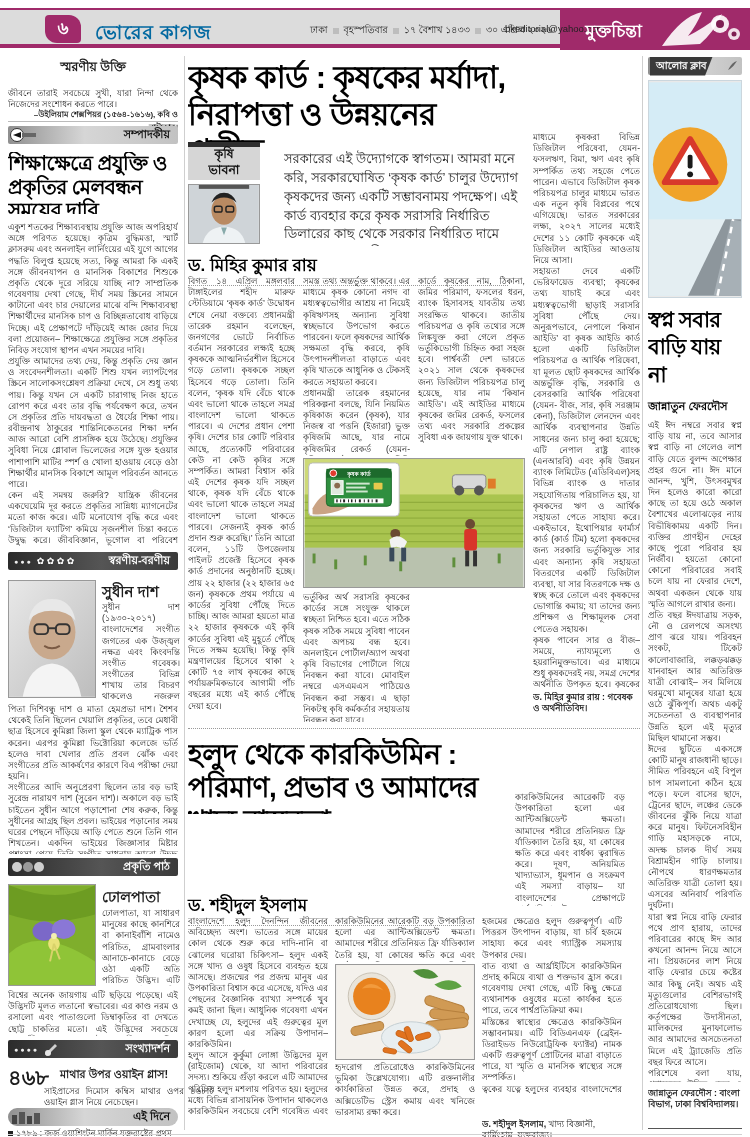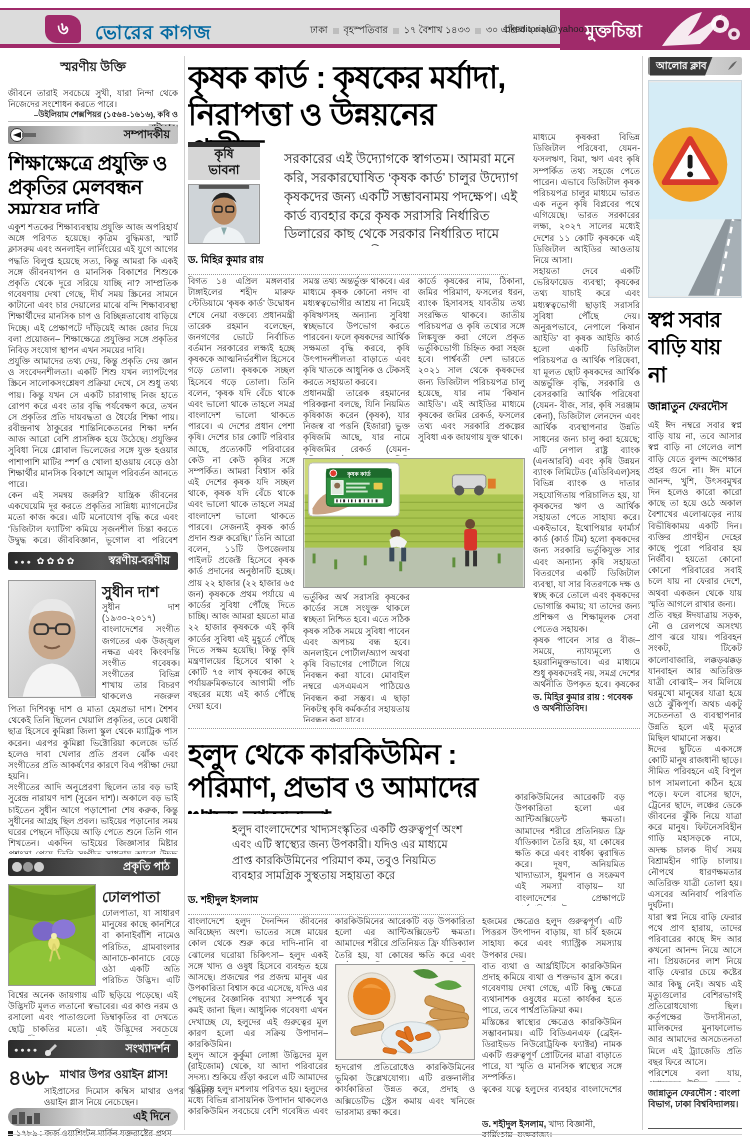--- a/index.html
+++ b/index.html
@@ -31,21 +31,21 @@
   .hline { position:absolute; height:1px; background:#bbb; }
   .body-txt { font-size:8.6px; line-height:1.3; text-align:justify; white-space:pre-line;
               overflow:hidden; color:#1e1e1e; }
   .band { position:absolute; height:18px; display:flex; align-items:center;
           background:linear-gradient(90deg,#2b2b2b,#555 55%,#3a3a3a); border-radius:2px; }
   .band-label { margin-left:auto; margin-right:8px; color:#fff; font-weight:bold; font-size:11px; }
   .band-grey { background:linear-gradient(90deg,#8f8f8f,#d6d6d6 45%,#c2c2c2); }
   .band-grey .band-label { color:#111; }
   .dots { color:#eee; font-size:7px; letter-spacing:2px; margin-left:6px; }
   .headline { font-weight:bold; color:#000; line-height:1.18; letter-spacing:-0.5px; }
-  .author { font-weight:bold; font-size:10px; color:#000; }
+  .author { font-weight:bold; font-size:17px; color:#000; }
   .dotted { border-bottom:1px dotted #999; }
   .foot-sig { font-size:8.8px; line-height:1.3; }
   .foot-sig b { font-weight:bold; }
 
   .photo-frame { border:1px solid #999; background:#e9e9e9; overflow:hidden; }
   .kicker { position:absolute; background:#d6d6d6; border-top:5px solid #2f2f2f;
             text-align:center; font-weight:bold; font-size:12.5px; line-height:1.25;
             white-space:pre-line; color:#111; }
 </style>
 </head>
@@ -286,21 +286,20 @@
             <rect x="72" y="41" width="2" height="3"></rect>
           </g>
         <text x="55" y="17" font-size="6" fill="#ffffff" text-anchor="middle" font-weight="bold">কৃষক কার্ড</text>
       </g>
     </svg>
   </div>
 
   <div class="abs" style="left:188px; top:728px; width:452px; border-top:1px dotted #999;"></div>
 
   <div class="abs headline" style="left:188px; top:738px; width:345px; font-size:28px; height:76px; overflow:hidden;">হলুদ থেকে কারকিউমিন : পরিমাণ, প্রভাব ও আমাদের খাদ্য বাস্তবতা</div>
-  <div class="abs" style="left:232px; top:822px; width:232px; height:64px; font-size:11px; line-height:1.4; overflow:hidden;">হলুদ বাংলাদেশের খাদ্যসংস্কৃতির একটি গুরুত্বপূর্ণ অংশ এবং এটি স্বাস্থ্যের জন্য উপকারী। যদিও এর মাধ্যমে প্রাপ্ত কারকিউমিনের পরিমাণ কম, তবুও নিয়মিত ব্যবহার সামগ্রিক সুস্থতায় সহায়তা করে</div>
   <div class="abs author dotted" style="left:188px; top:892px; width:276px; padding-bottom:5px;">ড. শহীদুল ইসলাম</div>
 
   <div class="abs body-txt" style="left:515px; top:792px; width:110px; height:114px;">কারকিউমিনের আরেকটি বড় উপকারিতা হলো এর আন্টিঅক্সিডেন্ট ক্ষমতা। আমাদের শরীরে প্রতিনিয়ত ফ্রি র্যাডিক্যাল তৈরি হয়, যা কোষের ক্ষতি করে এবং বার্ধক্য ত্বরান্বিত করে। দূষণ, অনিয়মিত খাদ্যাভ্যাস, ধূমপান ও সংক্রমণ এই সমস্যা বাড়ায়– যা বাংলাদেশের প্রেক্ষাপটে কার্যকারিতা উন্নত করে এবং রক্তে শর্করার মাত্রা নিয়ন্ত্রণে সহায়তা করে। পাশাপাশি এটি ডায়াবেটিসজনিত জটিলতা কমাতেও সহায়ক হতে পারে।</div>
 
   <div class="abs body-txt" style="left:188px; top:916px; width:140px; height:200px;">বাংলাদেশে হলুদ দৈনন্দিন জীবনের অবিচ্ছেদ্য অংশ। ভাতের সঙ্গে মায়ের কোল থেকে শুরু করে দাদি-নানি বা ঝোলের ঘরোয়া চিকিৎসা– হলুদ একই সঙ্গে খাদ্য ও ওষুধ হিসেবে ব্যবহৃত হয়ে আসছে। প্রজন্মের পর প্রজন্ম মানুষ এর উপকারিতা বিশ্বাস করে এসেছে, যদিও এর পেছনের বৈজ্ঞানিক ব্যাখ্যা সম্পর্কে খুব কমই জানা ছিল। আধুনিক গবেষণা এখন দেখাচ্ছে যে, হলুদের এই গুরুত্বের মূল কারণ হলো এর সক্রিয় উপাদান– কারকিউমিন।
 হলুদ আসে কুর্কুমা লোঙ্গা উদ্ভিদের মূল (রাইজোম) থেকে, যা আদা পরিবারের সদস্য। শুকিয়ে গুঁড়া করলে এটি আমাদের পরিচিত হলুদ মশলায় পরিণত হয়। হলুদের মধ্যে বিভিন্ন রাসায়নিক উপাদান থাকলেও কারকিউমিন সবচেয়ে বেশি গবেষিত এবং এর বেশিরভাগ স্বাস্থ্যগত উপকারিতার জন্য দায়ী। তবে হলুদে মাত্র ২-৫% কারকিউমিন, অর্থাৎ আমরা খাবারের মাধ্যমে তুলনামূলকভাবে অল্প পরিমাণই পাই।
 কারকিউমিনের সবচেয়ে আলোচিত বৈশিষ্ট্য হলো প্রদাহ কমানোর ক্ষমতা। দীর্ঘমেয়াদি ক্ষতি হ্রাস পায়। গবেষণায় দেখা গেছে, নিয়মিত কারকিউমিন গ্রহণ করলে সিভারিন-এর মতো প্রদাহের সূচক কমে যেতে পারে।</div>
   <div class="abs body-txt" style="left:335px; top:916px; width:140px; height:46px;">কারকিউমিনের আরেকটি বড় উপকারিতা হলো এর আন্টিঅক্সিডেন্ট ক্ষমতা। আমাদের শরীরে প্রতিনিয়ত ফ্রি র্যাডিক্যাল তৈরি হয়, যা কোষের ক্ষতি করে এবং বার্ধক্য ত্বরান্বিত করে। দূষণ, অনিয়মিত খাদ্যাভ্যাস, ধূমপান ও সংক্রমণ এই সমস্যা বাড়ায়– যা বাংলাদেশের প্রেক্ষাপটে কার্যকারিতা উন্নত করে এবং রক্তে শর্করার মাত্রা নিয়ন্ত্রণে সহায়তা করে। পাশাপাশি এটি ডায়াবেটিসজনিত জটিলতা কমাতেও সহায়ক হতে পারে।</div>
   <div class="abs body-txt" style="left:335px; top:1062px; width:140px; height:54px;">হৃদরোগ প্রতিরোধেও কারকিউমিনের ভূমিকা উল্লেখযোগ্য। এটি রক্তনালীর কার্যকারিতা উন্নত করে, প্রদাহ ও অক্সিডেটিভ স্ট্রেস কমায় এবং খনিজে ভারসাম্য রক্ষা করে।
 সংক্রমণ প্রতিরোধে কারকিউমিনের অ্যান্টিব্যাকটেরিয়াল, অ্যান্টিভাইরাল ও অ্যান্টিফাঙ্গাল বৈশিষ্ট্য রয়েছে। যদিও এটি আধুনিক চিকিৎসার বিকল্প নয়, তবে রোগ প্রতিরোধ ক্ষমতা বাড়াতে সহায়ক হতে পারে।</div>

